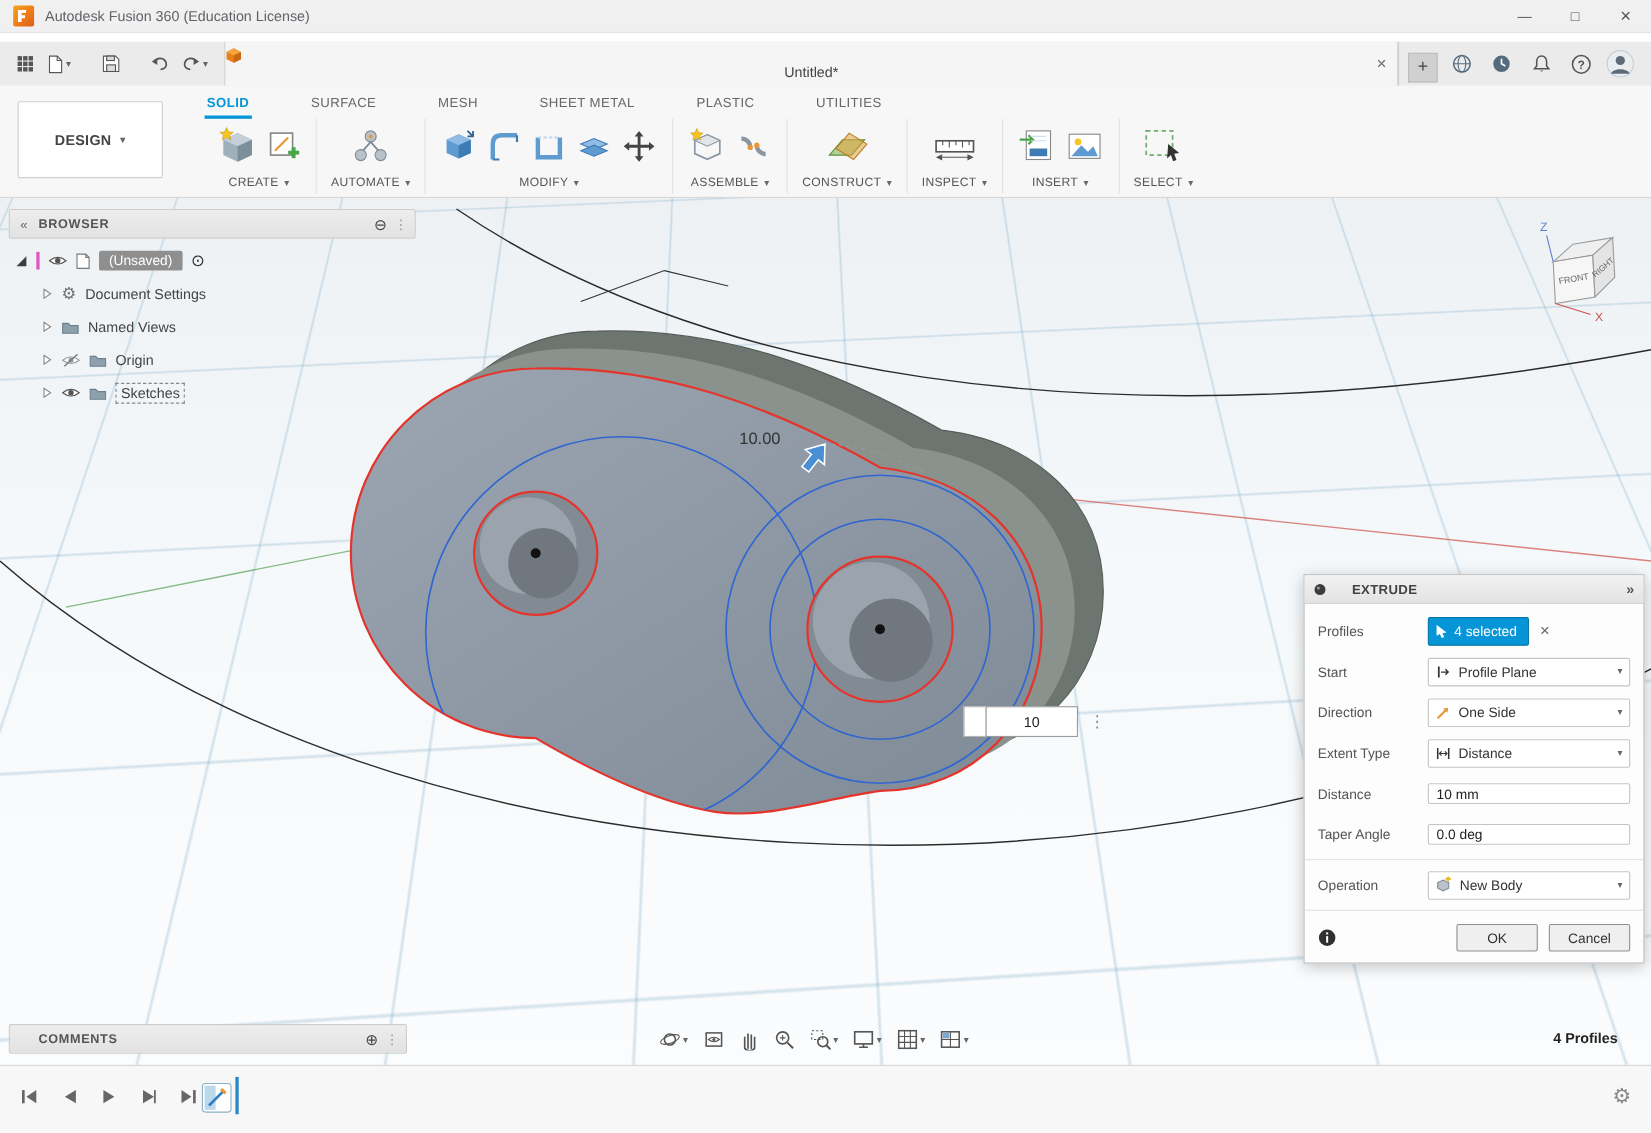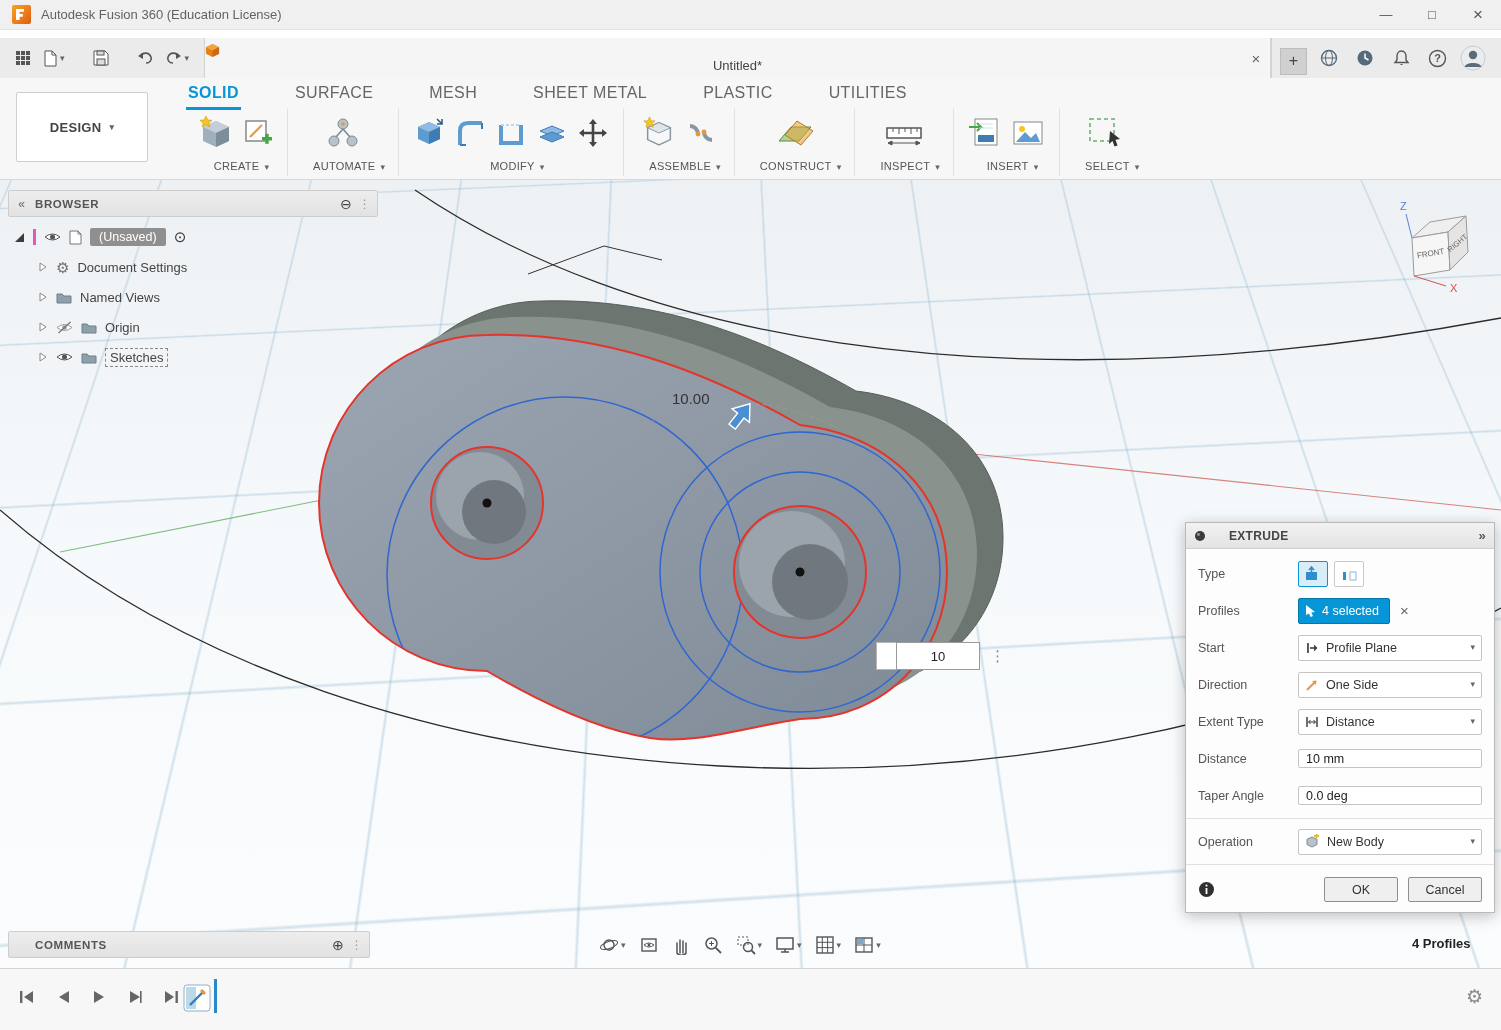--- a/index.html
+++ b/index.html
@@ -37,27 +37,27 @@
   .ricon { width:28px; height:28px; display:flex; align-items:center; justify-content:center; }
 
   
   #ribbon { position:absolute; left:0; top:78px; width:1501px; height:102px;
     background:#f7f7f7; border-bottom:1px solid #d8d8d8; }
   .design-btn { position:absolute; left:16px; top:14px; width:132px; height:70px;
     background:#fff; border:1px solid #cfcfcf; border-radius:2px;
     display:flex; align-items:center; justify-content:center; gap:8px;
     font-size:13px; font-weight:bold; color:#444; letter-spacing:.3px; }
   .rtabs { position:absolute; left:186px; top:4px; display:flex; gap:52px; height:26px; align-items:center; }
-  .rtab { font-size:16px; color:#666; letter-spacing:.4px; padding:4px 2px 5px; border-bottom:3px solid transparent; }
+  .rtab { font-size:12px; color:#666; letter-spacing:.4px; padding:4px 2px 5px; border-bottom:3px solid transparent; }
   .rtab.active { color:#0696d7; border-bottom-color:#0696d7; font-weight:bold; }
   .rgroups { position:absolute; left:184px; top:30px; display:flex; height:68px; }
   .rgroup { display:flex; flex-direction:column; align-items:center; justify-content:space-between;
     padding:2px 13px 4px; border-right:1px solid #e2e2e2; }
   .ricons { display:flex; align-items:center; gap:7px; height:46px; }
-  .rlabel { font-size:11px; color:#555; letter-spacing:.3px; display:flex; align-items:flex-end; gap:5px;margin-left:12px; }
+  .rlabel { font-size:11px; color:#555; letter-spacing:.3px; display:flex; align-items:center; gap:5px; }
 
   
   #canvas { position:absolute; left:0; top:180px; width:1501px; height:788px; overflow:hidden;
     background:linear-gradient(180deg,#edf1f4 0%,#f6f9fb 45%,#fbfcfd 100%); }
   .gridplane { position:absolute; left:-420px; top:-560px; width:2400px; height:1950px;
     background-image:linear-gradient(rgba(115,165,195,.30) 1px,transparent 1px),
                      linear-gradient(90deg,rgba(115,165,195,.30) 1px,transparent 1px);
     background-size:96px 96px;
     transform:perspective(1600px) rotateX(58deg) rotateZ(-3deg); transform-origin:50% 0; }
   #scene { position:absolute; left:0; top:0; width:1501px; height:788px; }
@@ -628,37 +628,20 @@
     <div class="xtitle">
       <svg width="12" height="12" viewBox="0 0 12 12">
           <circle cx="6" cy="6" r="5" fill="#3c3c3c"></circle>
           <circle cx="4.5" cy="4.5" r="1.4" fill="#9a9a9a"></circle>
         </svg>
       <span>EXTRUDE</span>
       <span class="expand">»</span>
     </div>
     <div class="xbody">
       <div class="xrow">
-        <span class="xlabel">Type</span>
-        <div class="xctl">
-          <button class="typebtn active">
-            <svg width="18" height="16" viewBox="0 0 18 16">
-                <rect x="2" y="6" width="11" height="8" fill="#2e8fd0"></rect>
-                <path d="M7.5,6 V2 M5,4 L7.5,1 L10,4" stroke="#2e8fd0" stroke-width="1.6" fill="none"></path>
-              </svg>
-          </button>
-          <button class="typebtn">
-            <svg width="18" height="16" viewBox="0 0 18 16">
-                <rect x="3" y="6" width="3" height="8" fill="#2e8fd0"></rect>
-                <rect x="10" y="6" width="6" height="8" fill="none" stroke="#8ab6d9"></rect>
-              </svg>
-          </button>
-        </div>
-      </div>
-      <div class="xrow">
         <span class="xlabel">Profiles</span>
         <div class="xctl">
           <button class="profiles-btn">
             <svg width="11" height="13" viewBox="0 0 11 13">
                 <path d="M1,1 L10,8 L6.2,8.6 L8,12 L5.6,13 L4,9.4 L1,11 Z" fill="#fff"></path>
               </svg>
             <span>4 selected</span>
           </button>
           <span class="clear-x">×</span>
         </div>

